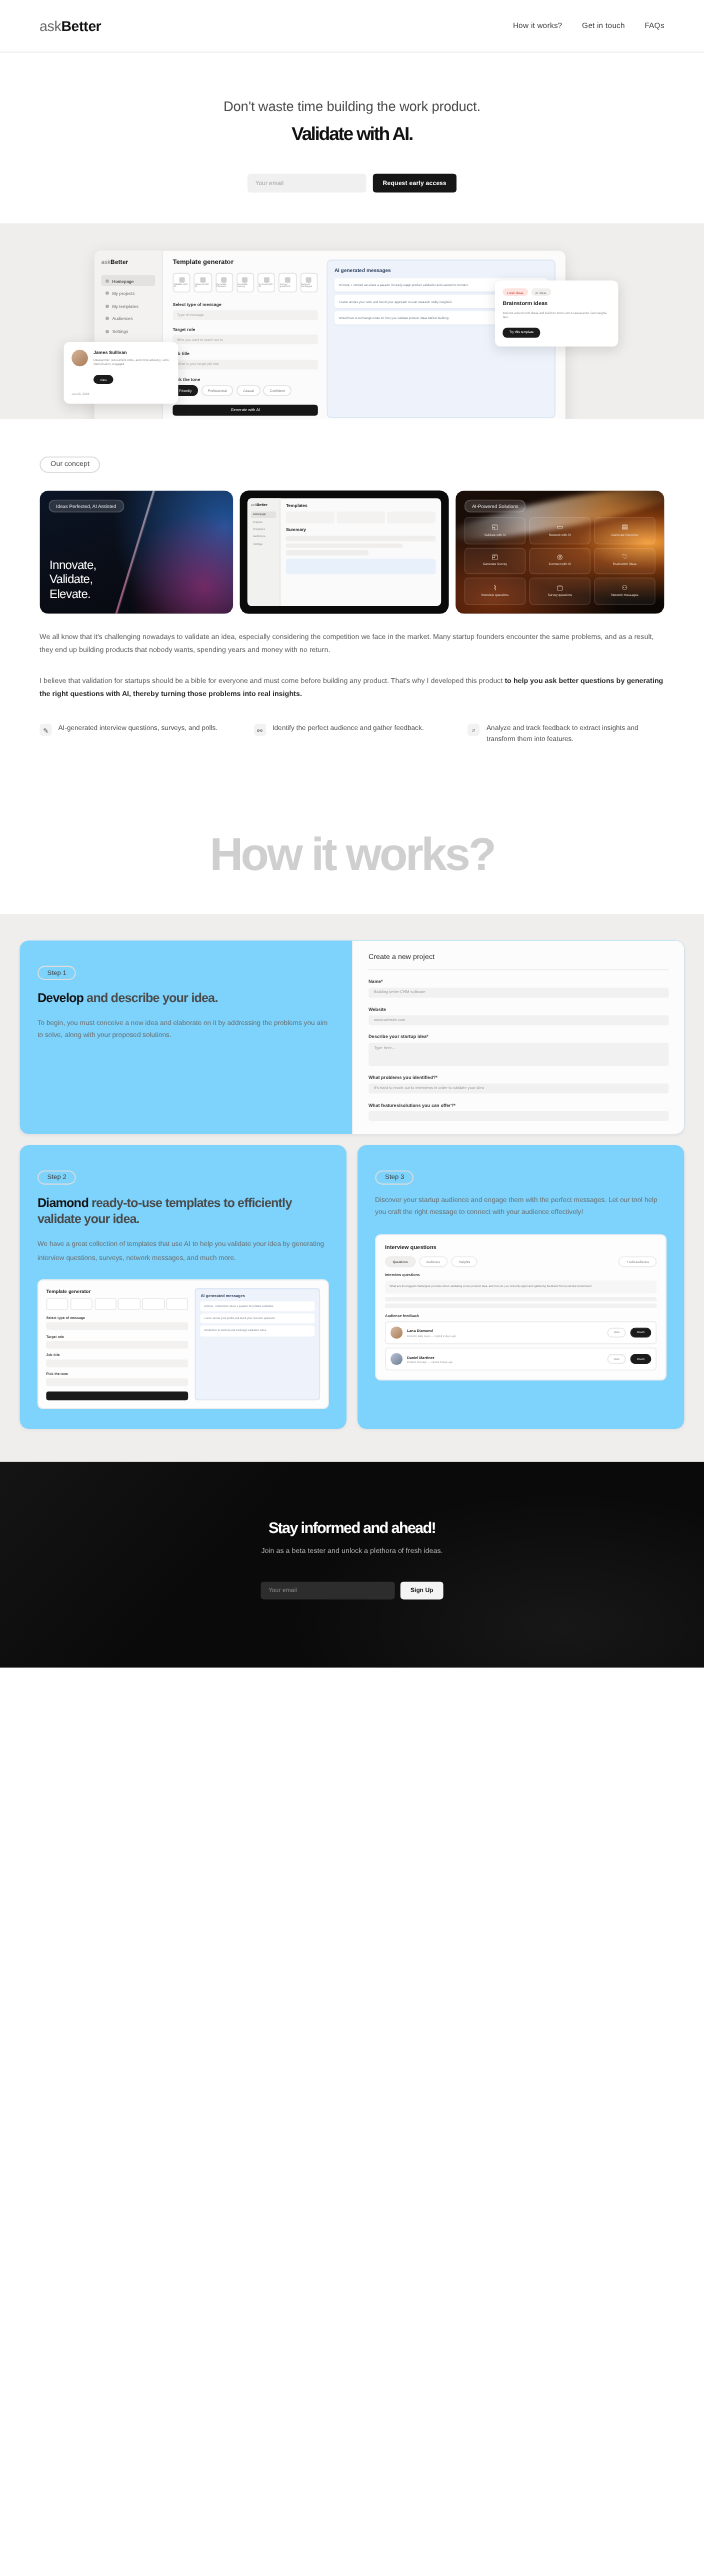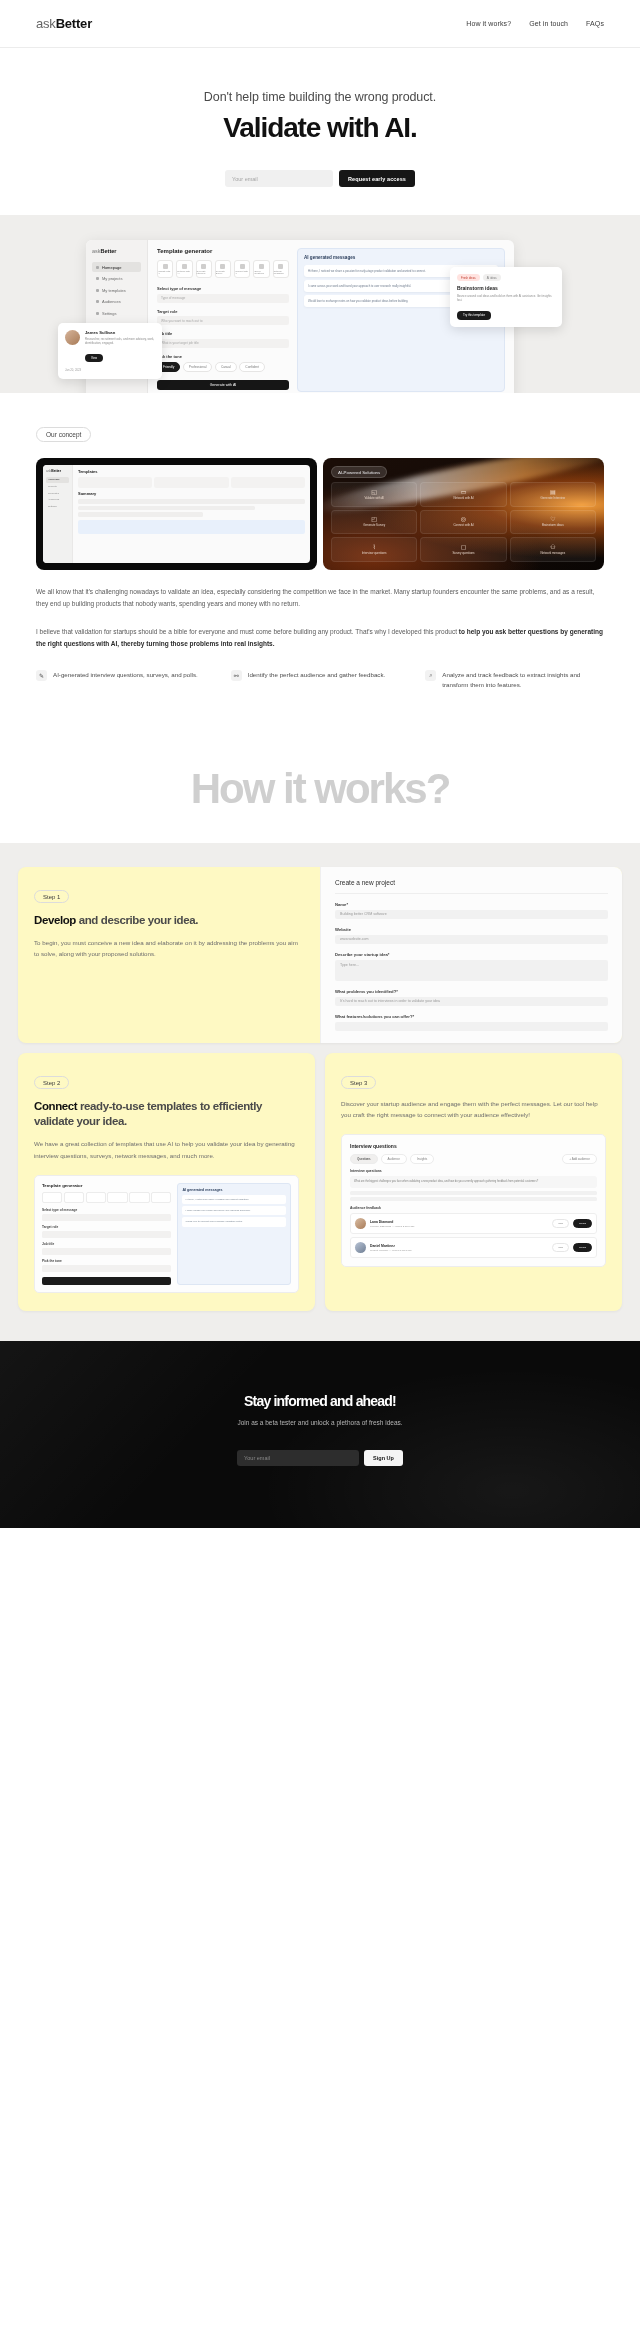--- a/index.html
+++ b/index.html
@@ -24,21 +24,21 @@
   }
   .logo { font-size: 13px; letter-spacing: -0.2px; color: #666; }
   .logo b { color: #111; font-weight: 700; }
   .nav { display: flex; gap: 18px; }
   .nav a { font-size: 7px; color: #3a3a3a; text-decoration: none; letter-spacing: .1px; }
 
   
   .hero { padding: 42px 0 28px; text-align: center; background: #fff; }
   .hero-sub { font-size: 12.5px; color: #4a4a4a; letter-spacing: -0.1px; }
   .hero-title {
-    font-size: 28px; font-weight: 700; color: #111;
+    font-size: 17px; font-weight: 700; color: #111;
     letter-spacing: -1.1px; margin-top: 8px;
   }
   .hero-form {
     margin: 26px auto 0; display: flex; gap: 6px;
     justify-content: center; align-items: center;
   }
   .email-input {
     width: 108px; height: 17px; border: none; border-radius: 3px;
     background: #f0f0f0; font-size: 5.5px; color: #999;
     padding: 0 7px; font-family: "Liberation Sans", sans-serif;
@@ -234,21 +234,21 @@
   .feat-txt { font-size: 6.2px; color: #4c4c4c; line-height: 1.65; }
 
   
   .hiw-wrap { background: #fff; padding: 44px 0 30px; text-align: center; }
   .hiw-title {
     font-size: 42px; font-weight: 700; color: #cfcfcf;
     letter-spacing: -2px;
   }
   .steps-bg { background: #efeeec; padding: 24px 18px 30px; }
   .step-card {
-    background: #fef9c3; border-radius: 8px; overflow: hidden;
+    background: #7dd3fc; border-radius: 8px; overflow: hidden;
     box-shadow: 0 1px 3px rgba(0,0,0,.05);
   }
   .step-row { display: flex; gap: 10px; }
   .step-1 { display: flex; }
   .step-pad { padding: 18px 16px; }
   .step-badge {
     display: inline-block; font-size: 6px; color: #3c3c3c;
     border: 1px solid #dcdcdc; border-radius: 9px; padding: 2.5px 8px;
   }
   .step-h {
@@ -346,21 +346,21 @@
     <span>ask</span><b>Better</b>
   </div>
   <div class="nav">
     <a href="#">How it works?</a>
     <a href="#">Get in touch</a>
     <a href="#">FAQs</a>
   </div>
 </div>
 
 <div class="hero">
-  <div class="hero-sub">Don't help time building the wrong product.</div>
+  <div class="hero-sub">Don't waste time building the work product.</div>
   <div class="hero-title">Validate with AI.</div>
   <div class="hero-form">
     <input class="email-input" placeholder="Your email" style="">
     <button class="cta-btn">Request early access</button>
   </div>
 </div>
 
 <div class="showcase">
   <div class="app-window">
     <div class="app-side">
@@ -468,20 +468,28 @@
     <div class="brain-p">Bounce around cool ideas and build on them with AI assistance. Get insights fast.</div>
     <div class="brain-btn">Try this template</div>
   </div>
 </div>
 
 <div class="section">
   <div class="badge">Our concept</div>
 
   <div class="cards3">
 
+    <div class="card3 card-a">
+      <div class="mini-badge">Ideas Perfected, AI Assisted</div>
+      <div class="card-a-text">
+        <div>Innovate,</div>
+        <div>Validate,</div>
+        <div>Elevate.</div>
+      </div>
+    </div>
 
     <div class="card3 card-b">
       <div class="card-b-inner">
         <div class="cb-side">
           <div class="cb-logo"><span>ask</span><b>Better</b></div>
           <div class="cb-item active">Homepage</div>
           <div class="cb-item">Projects</div>
           <div class="cb-item">Templates</div>
           <div class="cb-item">Audiences</div>
           <div class="cb-item">Settings</div>
@@ -591,21 +599,21 @@
       <div class="mp-lbl">What features/solutions you can offer?*</div>
       <div class="mp-in"></div>
     </div>
   </div>
 
   <div class="step-row">
 
     <div class="step-card" style="flex:1;">
       <div class="step-pad">
         <div class="step-badge">Step 2</div>
-        <div class="step-h"><b>Connect</b><span> ready-to-use templates to efficiently validate your idea.</span></div>
+        <div class="step-h"><b>Diamond</b><span> ready-to-use templates to efficiently validate your idea.</span></div>
         <div class="step-p">We have a great collection of templates that use AI to help you validate your idea by generating interview questions, surveys, network messages, and much more.</div>
         <div class="mock-tg" style="margin-top:14px;">
           <div class="tg-l">
             <div class="tg-h">Template generator</div>
             <div class="tg-chips">
               <div class="tg-chip"></div>
               <div class="tg-chip"></div>
               <div class="tg-chip"></div>
               <div class="tg-chip"></div>
               <div class="tg-chip"></div>

